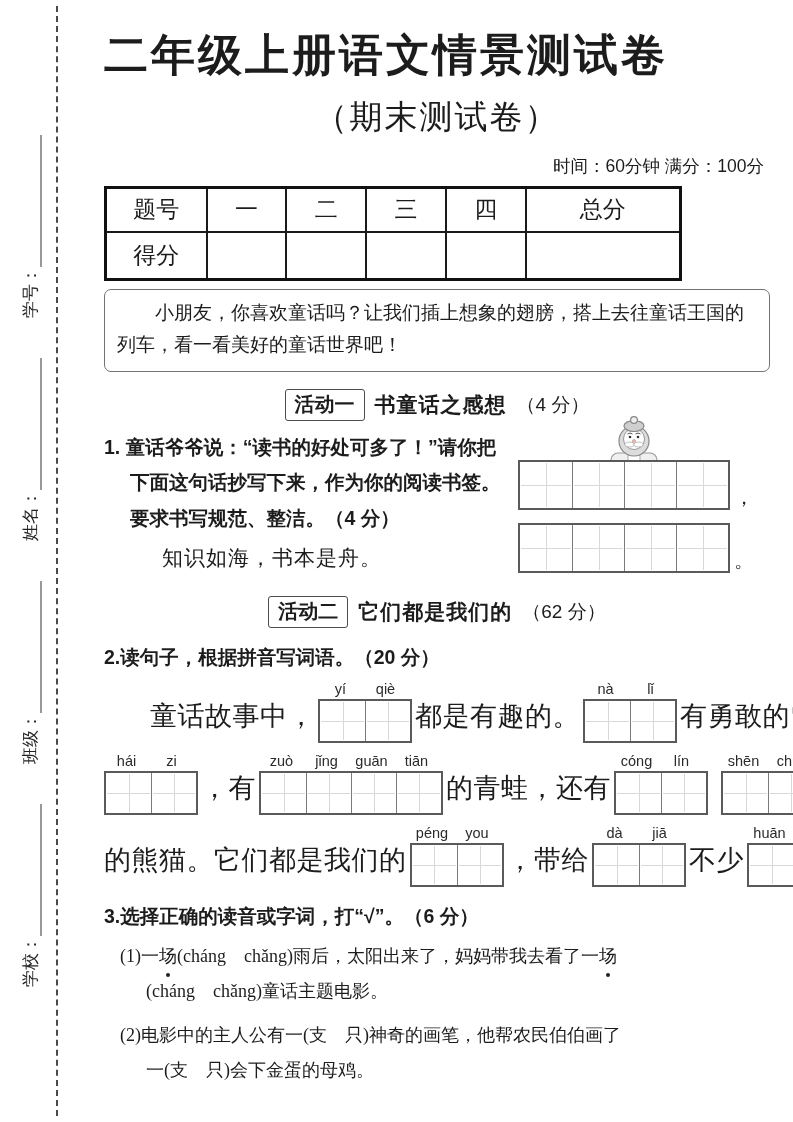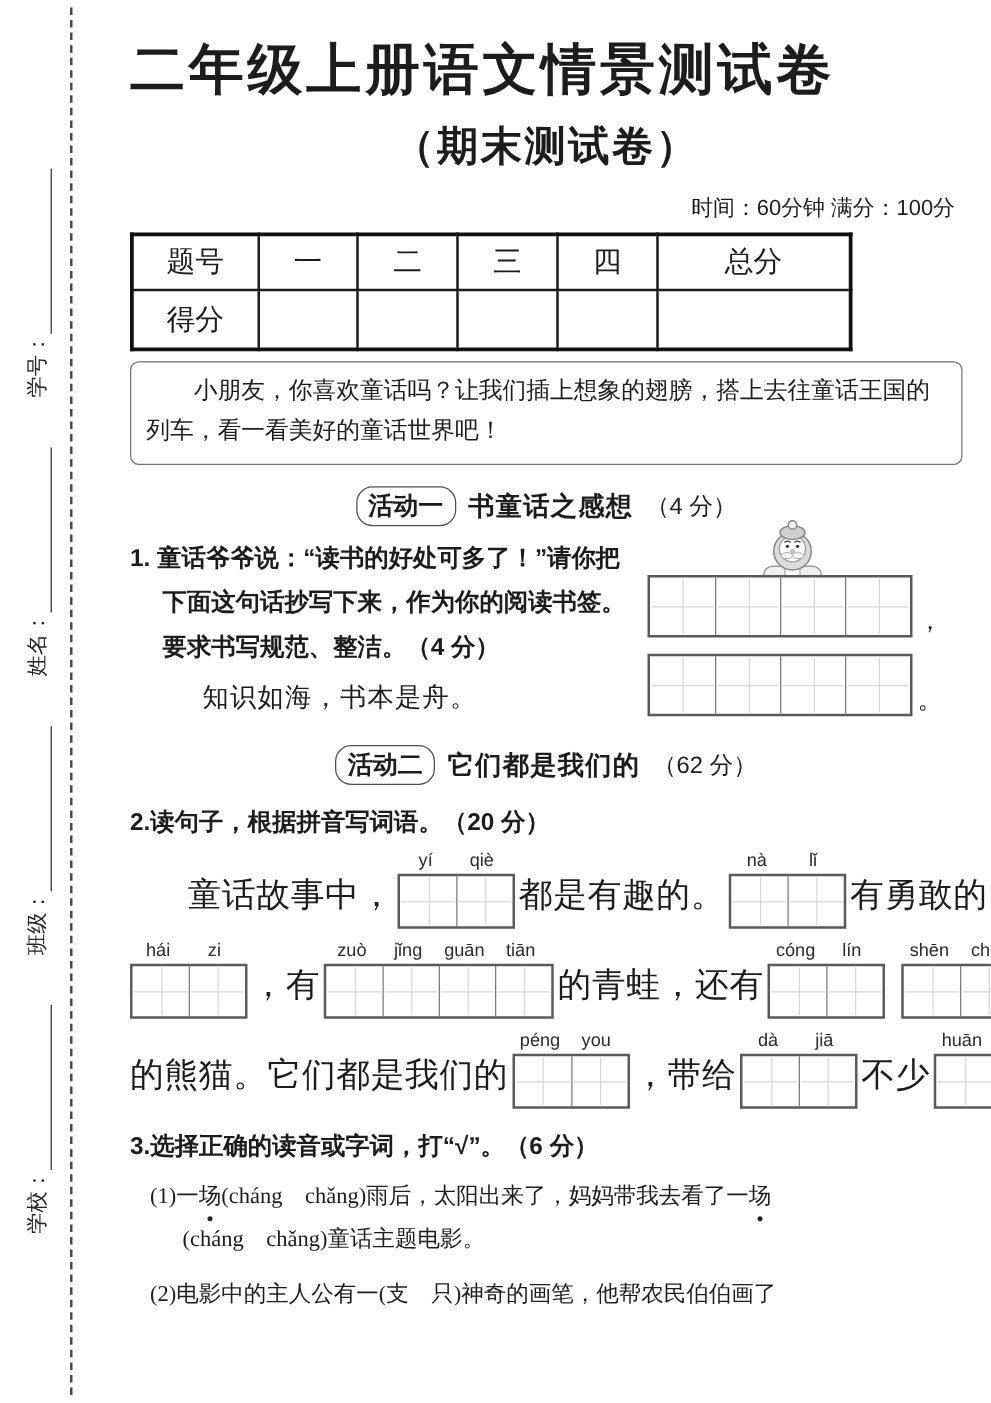--- a/index.html
+++ b/index.html
@@ -19,37 +19,37 @@
     display: flex; justify-content: center; align-items: flex-end; gap: 40px;
     font-size: 17px; color: #222;
   }
   .sfield { display: flex; align-items: flex-end; white-space: nowrap; }
   .sline { display: inline-block; width: 132px; height: 1.15em; border-bottom: 1.6px solid #333; }
 
   
   .content { position: absolute; left: 104px; top: 0; width: 666px; }
 
   .title { margin-top: 26px; font-size: 44px; font-weight: 700; letter-spacing: 3px; }
-  .subtitle { margin-top: 10px; text-align: center; font-size: 33px; font-weight: 700; letter-spacing: 2px; }
+  .subtitle { margin-top: 10px; text-align: center; font-size: 33px; font-weight: 400; letter-spacing: 2px; }
   .meta { margin-top: 14px; text-align: right; font-size: 17.5px; padding-right: 6px; }
 
   table.score { border-collapse: collapse; width: 578px; margin-top: 8px; border: 3px solid #111; }
   table.score td { border: 2px solid #1a1a1a; text-align: center; font-size: 23px; font-family: "Liberation Serif", serif; }
   table.score tr.hdr td { height: 44px; }
   table.score tr.blankrow td { height: 48px; }
   table.score td.c0 { width: 101px; }
 
   .intro-box {
     margin-top: 8px; border: 1px solid #737373; border-radius: 7px;
     padding: 7px 14px 9px 12px; font-size: 19px; line-height: 1.7;
   }
   .intro-box p { text-indent: 2em; }
 
   .act-heading { margin-top: 17px; display: flex; justify-content: center; align-items: center; gap: 10px; }
-  .act-badge { border: 1.6px solid #4d4d4d; border-radius: 13px; padding: 1px 9px 2px; font-size: 20px; font-weight: 700; }
+  .act-badge { border: 1.6px solid #4d4d4d; border-radius: 3px; padding: 1px 9px 2px; font-size: 20px; font-weight: 700; }
   .act-title { font-size: 21px; font-weight: 700; letter-spacing: 1px; }
   .act-score { font-size: 19px; }
 
   
   .trow { display: flex; border: 2px solid #5a5a5a; background: #fff; position: relative; z-index: 1; }
   .tcell { position: relative; background: transparent; }
   .tcell + .tcell { border-left: 1.4px solid #7a7a7a; }
   .tcell::before { content: ""; position: absolute; left: 1px; right: 1px; top: 50%; border-top: 1px solid #d8d8d8; }
   .tcell::after  { content: ""; position: absolute; top: 1px; bottom: 1px; left: 50%; border-left: 1px solid #d8d8d8; }
   .big .tcell { width: 52px; height: 46px; }
@@ -307,20 +307,21 @@
 
     <p class="stem">3.选择正确的读音或字词，打“√”。（6 分）</p>
 
     <div class="q3item kai">
       <span>(1)</span><span>一</span><span class="emph">场</span><span>(cháng　chǎng)雨后，太阳出来了，妈妈带我去看了一</span><span class="emph">场</span><br>
       <span>(cháng　chǎng)童话主题电影。</span>
     </div>
 
     <div class="q3item kai">
       <span>(2)</span><span>电影中的主人公有一(支　只)神奇的画笔，他帮农民伯伯画了</span><br>
+      <span>一(支　只)会下金蛋的母鸡。</span>
     </div>
 
     <div class="q3item kai">
       
     </div>
 
   </div>
 </div>
 
 </body></html>

